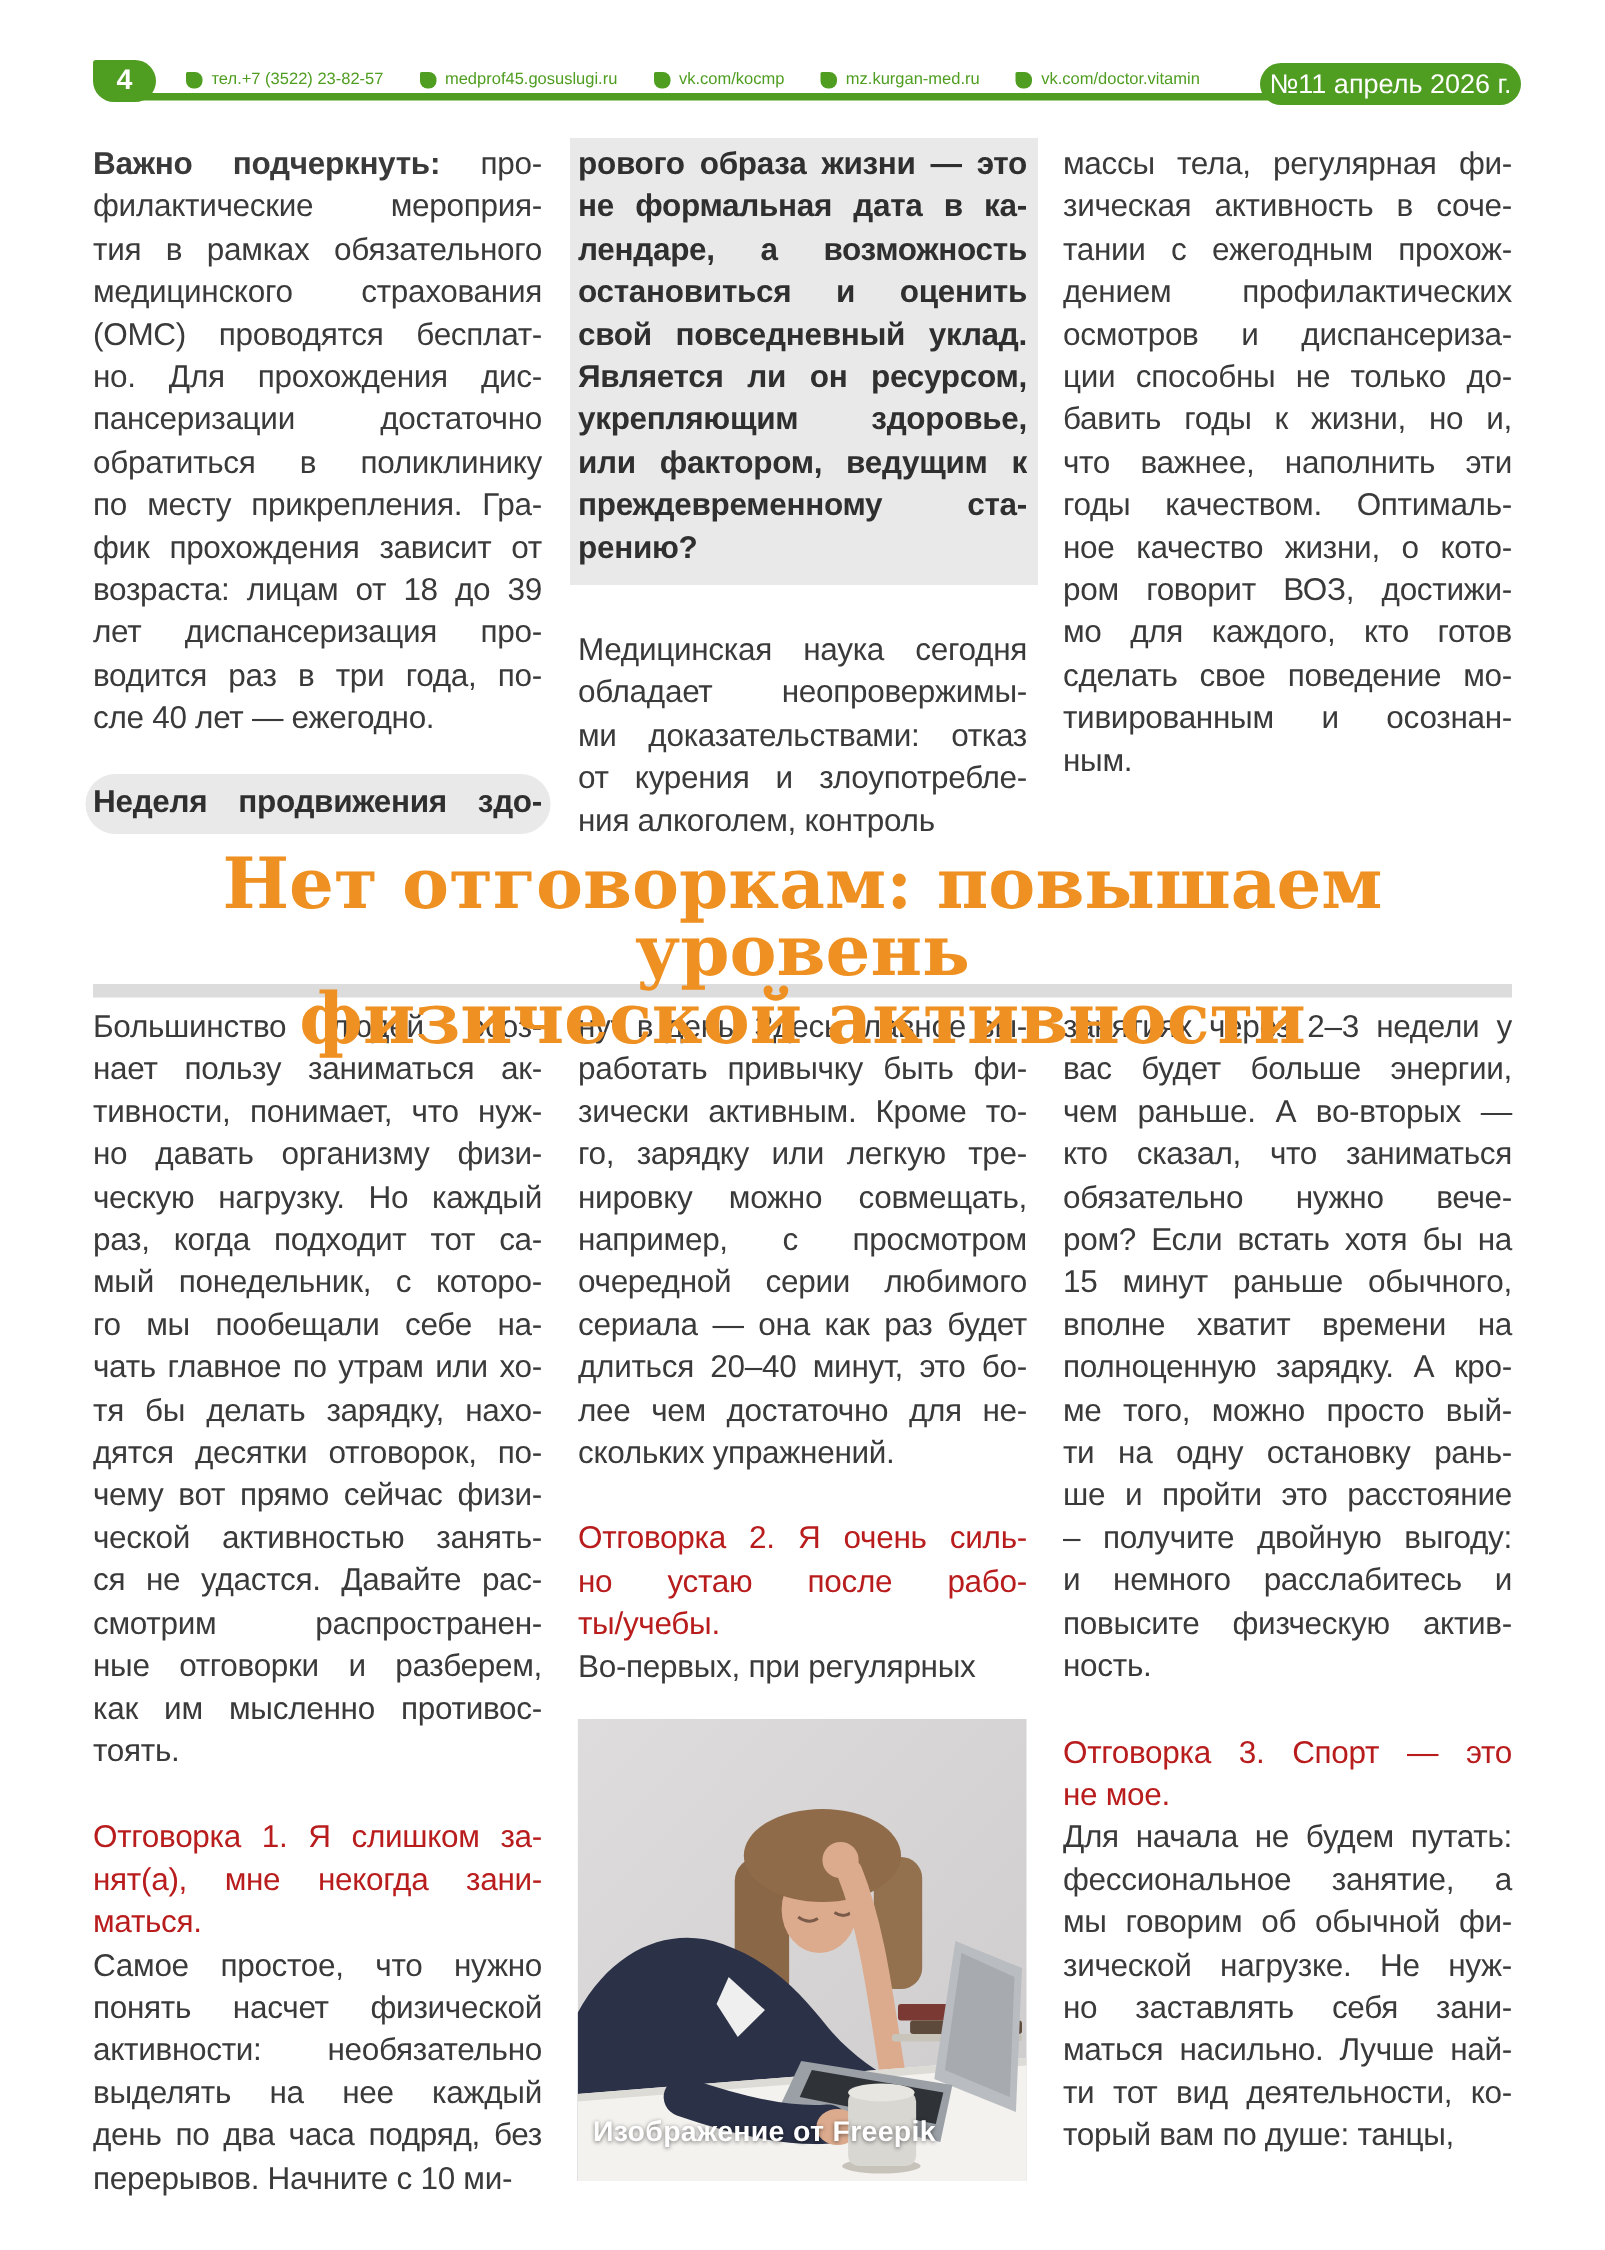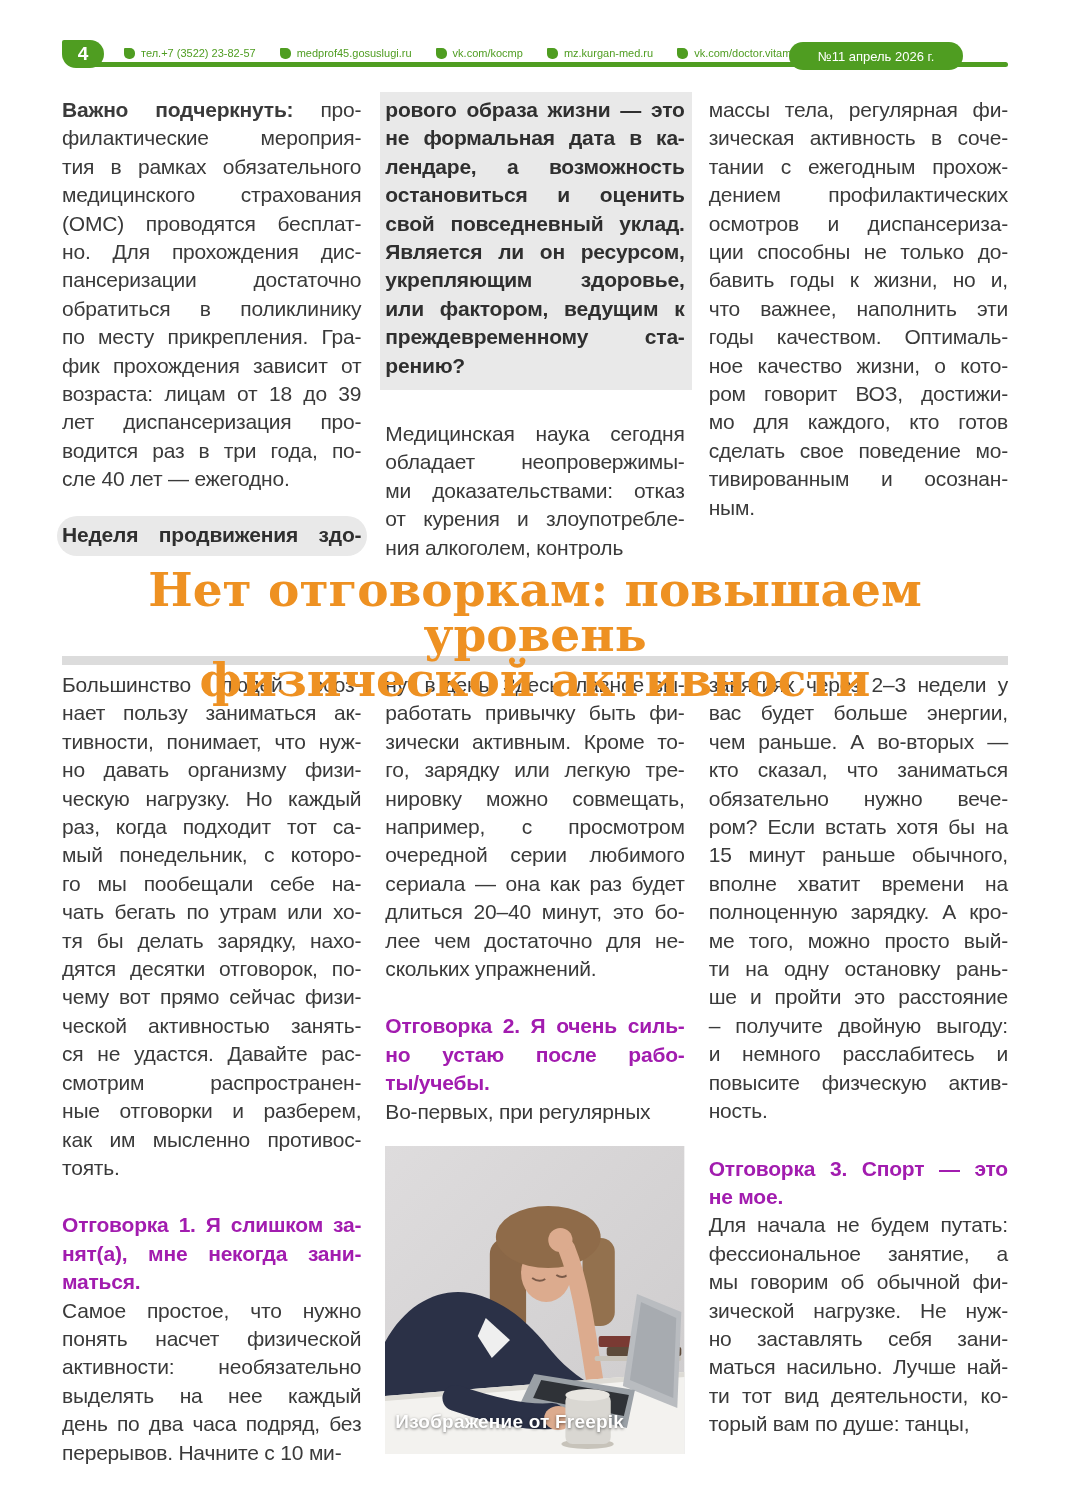--- a/index.html
+++ b/index.html
@@ -20,22 +20,22 @@
     background:#4f9d21; border-radius:3px; z-index:1;
   }
   .nav {
     position:absolute; left:124px; top:42px; height:22px;
     display:flex; align-items:center; gap:24px; z-index:2;
   }
   .nav-item { display:flex; align-items:center; gap:6px; }
   .leaf-ico { width:11px; height:11px; background:#4f9d21; border-radius:1px 5px 5px 5px; flex:0 0 auto; }
   .nav-label { color:#4f9d21; font-size:11px; white-space:nowrap;text-align:right; }
   .issue-pill {
-    position:absolute; left:789px; top:42px; width:174px; height:28px;
-    background:#4f9d21; border-radius:14px; color:#ffffff; font-size:13px;
+    position:absolute; left:840px; top:42px; width:174px; height:28px;
+    background:#4f9d21; border-radius:14px; color:#ffffff; font-size:18px;
     display:flex; align-items:center; justify-content:center; z-index:4;
   }
   
   .cols {
     position:absolute; left:62px; width:946px;
     display:grid; grid-template-columns:repeat(3,1fr); column-gap:24px;
     font-size:21px; line-height:28.4px; color:#3a3a3a; letter-spacing:-0.2px;
   }
   #intro { top:96px; }
   #article { top:671px; }
@@ -43,21 +43,21 @@
   .ln.just { text-align:justify; text-align-last:justify; }
   .hl-line {
     background:#e9e9e9; font-weight:bold; color:#2f2f2f;
     margin:22px -6px 0 -5px; padding:5px 6px 7px 5px;border-radius:20px;
   }
   .hl-block {
     background:#e9e9e9; font-weight:bold; color:#2f2f2f;
     margin:-4px -7px 0 -5px; padding:4px 7px 10px 5px;
   }
   .para-after-hl { margin-top:30px; }
-  .subhead { font-weight:bold; color:#a21caf; margin-top:29px; }
+  .subhead { font-weight:normal; color:#b91c1c; margin-top:29px; }
   
   #headline {
     position:absolute; left:62px; top:567px; width:946px; text-align:center;
     font-family:"DejaVu Serif", serif; font-weight:bold;
     font-size:47px; line-height:45px; color:#ee9122; z-index:2;
   }
   .divider {
     position:absolute; left:62px; top:656px; width:946px; height:9px;
     background:#dcdcdc;
   }
@@ -179,21 +179,21 @@
   <div>
     <div>
         <div class="ln just">Большинство людей осоз-</div>
         <div class="ln just">нает пользу заниматься ак-</div>
         <div class="ln just">тивности, понимает, что нуж-</div>
         <div class="ln just">но давать организму физи-</div>
         <div class="ln just">ческую нагрузку. Но каждый</div>
         <div class="ln just">раз, когда подходит тот са-</div>
         <div class="ln just">мый понедельник, с которо-</div>
         <div class="ln just">го мы пообещали себе на-</div>
-        <div class="ln just">чать бегать по утрам или хо-</div>
+        <div class="ln just">чать главное по утрам или хо-</div>
         <div class="ln just">тя бы делать зарядку, нахо-</div>
         <div class="ln just">дятся десятки отговорок, по-</div>
         <div class="ln just">чему вот прямо сейчас физи-</div>
         <div class="ln just">ческой активностью занять-</div>
         <div class="ln just">ся не удастся. Давайте рас-</div>
         <div class="ln just">смотрим распространен-</div>
         <div class="ln just">ные отговорки и разберем,</div>
         <div class="ln just">как им мысленно противос-</div>
         <div class="ln">тоять.</div>
       </div>

